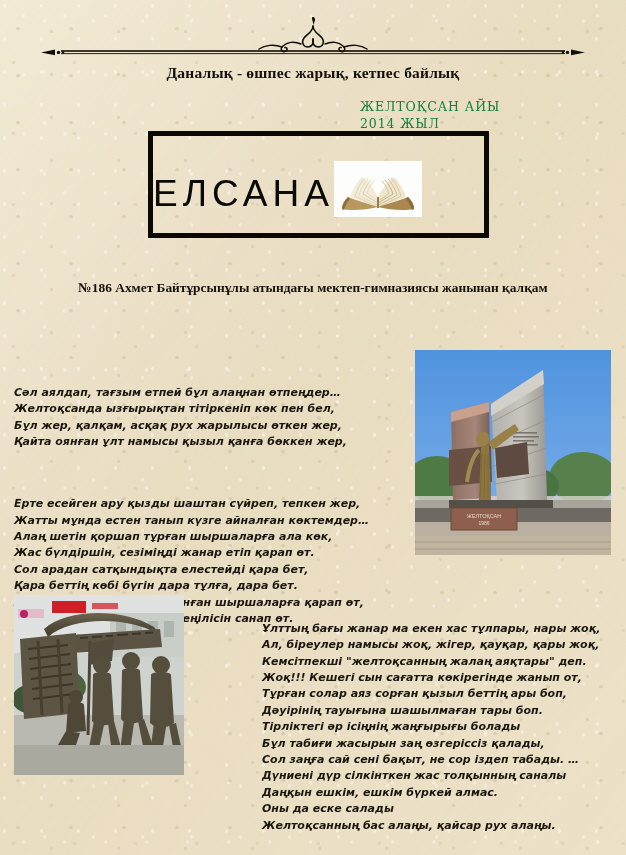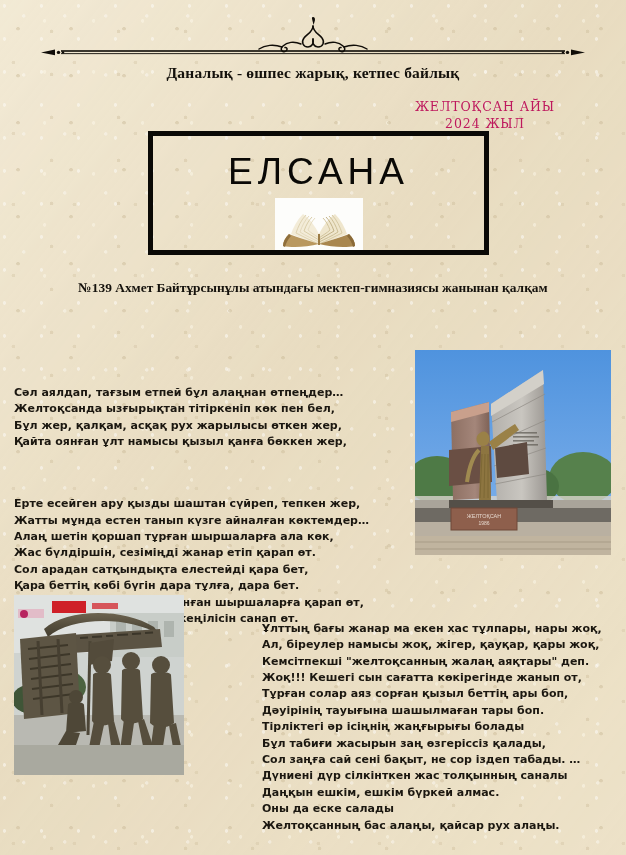--- a/index.html
+++ b/index.html
@@ -39,33 +39,33 @@
     position:absolute;left:0;top:64px;width:626px;
     text-align:center;
     font-family:"Liberation Serif",serif;
     font-weight:bold;font-size:15.5px;letter-spacing:.2px;
     color:#14110c;
   }
 
   
   .issue-date{
     position:absolute;right:16px;top:98px;width:250px;
-    text-align:center;
+    text-align:left;
     font-family:"DejaVu Serif",serif;
-    font-size:12.5px;line-height:17px;color:#be185d;
+    font-size:12.5px;line-height:17px;color:#15803d;
     letter-spacing:.9px;
   }
 
   
   .title-box{
     position:absolute;left:148px;top:131px;
-    width:341px;height:124px;
+    width:341px;height:107px;
     border:5px solid #0a0906;
     box-sizing:border-box;
-    display:flex;flex-direction:column;align-items:center;
+    display:flex;flex-direction:row;align-items:center;
     justify-content:flex-start;
   }
   .title-text{
     font-family:"Liberation Sans",sans-serif;
     font-size:37px;font-weight:400;letter-spacing:5px;
     color:#0a0906;margin-top:17px;line-height:1;
   }
   .book-image{
     width:88px;height:56px;margin-top:8px;
     background:#fdfdfb;
@@ -78,21 +78,21 @@
     position:absolute;left:38px;top:278px;width:550px;
     text-align:center;
     font-family:"Liberation Serif",serif;
     font-weight:bold;font-size:13.4px;line-height:19px;
     color:#14110c;
   }
 
   
   .poem{
     font-family:"DejaVu Sans",sans-serif;
-    font-weight:bold;
+    font-weight:bold;font-style:italic;
     font-size:11px;line-height:16.4px;
     color:#1b1710;
     white-space:pre-wrap;
   }
   .poem-left{
     position:absolute;left:14px;top:352px;width:385px;
   }
   .poem-right{
     position:absolute;left:262px;top:588px;width:352px;
   }
@@ -136,21 +136,21 @@
       <path d="M552 38.4 L538 35.6 L538 41.2 Z" fill="#100d08"></path>
       <circle cx="534.5" cy="38.4" r="1.7" fill="#100d08"></circle>
       <circle cx="530" cy="38.4" r="1.2" fill="#100d08"></circle>
     </svg>
   </div>
 
   <div class="slogan">Даналық - өшпес жарық, кетпес байлық</div>
 
   <div class="issue-date">
     <div>ЖЕЛТОҚСАН АЙЫ</div>
-    <div>2024 ЖЫЛ</div>
+    <div>2014 ЖЫЛ</div>
   </div>
 
   <div class="title-box">
     <div class="title-text">ЕЛСАНА</div>
     <div class="book-image">
       <svg width="88" height="56" viewBox="0 0 88 56" aria-hidden="true">
         <rect x="0" y="0" width="88" height="56" fill="#fdfdfb"></rect>
 
         <g>
           <path d="M44 46 C36 44 26 40 16 36 C18 30 22 22 28 16 C34 20 40 28 44 36 Z" fill="#f3ecd8"></path>
@@ -172,21 +172,21 @@
         <path d="M74 36 C78 40 80 44 80 48 C70 50 56 49 44 46 C54 43 66 39 74 36 Z" fill="#a9874f"></path>
         <path d="M14 36 C10 40 8 44 8 48 L10 49 C11 45 13 41 16 38 Z" fill="#8f6f3c"></path>
         <path d="M74 36 C78 40 80 44 80 48 L78 49 C77 45 75 41 72 38 Z" fill="#8a6a38"></path>
 
         <path d="M44 36 L44 47" stroke="#9c7c45" stroke-width="2"></path>
       </svg>
     </div>
   </div>
 
   <div class="sub-masthead">
-    <span>№139 Ахмет Байтұрсынұлы атындағы мектеп-гимназиясы жанынан</span>
+    <span>№186 Ахмет Байтұрсынұлы атындағы мектеп-гимназиясы жанынан</span>
     <span>қалқам</span><br>
   </div>
 
   <div class="poem poem-left">
     <p class="stanza">Сәл аялдап, тағзым етпей бұл алаңнан өтпеңдер…
 Желтоқсанда ызғырықтан тітіркеніп көк пен бел,
 Бұл жер, қалқам, асқақ рух жарылысы өткен жер,
 Қайта оянған ұлт намысы қызыл қанға бөккен жер,</p>
     <p class="stanza">Ерте есейген ару қызды шаштан сүйреп, тепкен жер,
 Жатты мұнда естен танып күзге айналған көктемдер…

